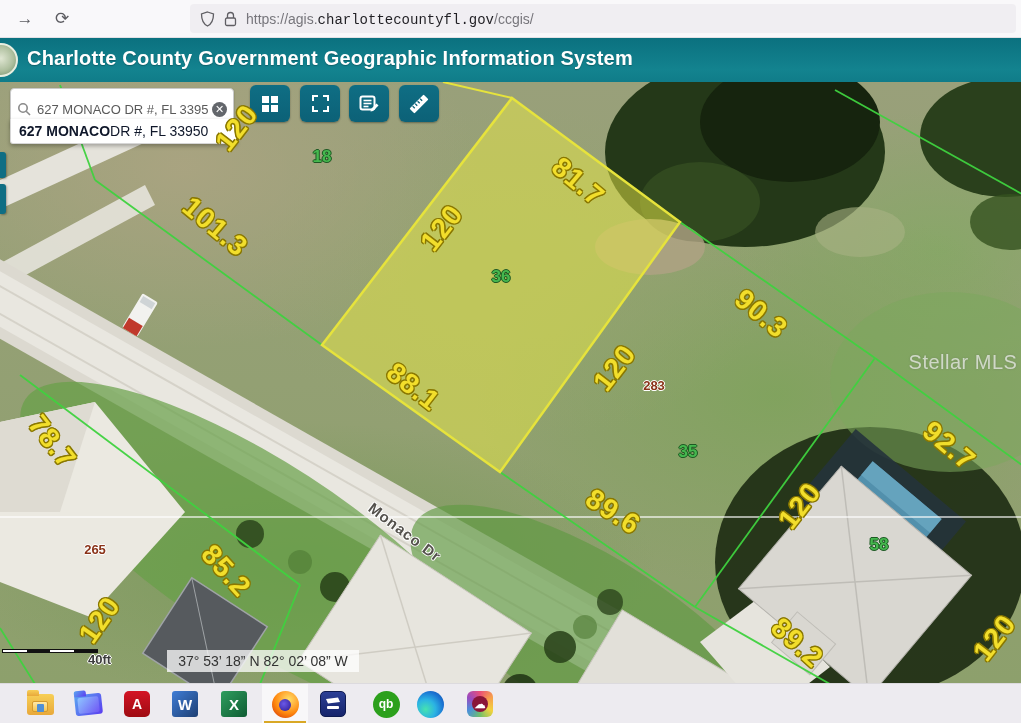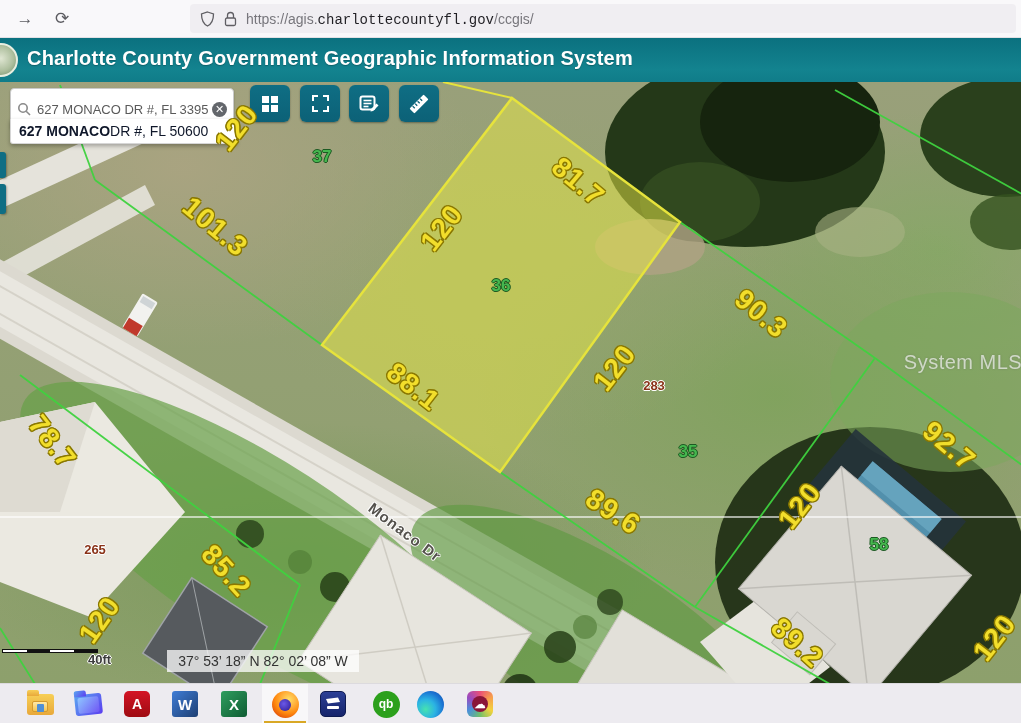--- a/index.html
+++ b/index.html
@@ -199,41 +199,41 @@
   <div class="dim" style="left:413px; top:305px; --r:38deg;">88.1</div>
   <div class="dim" style="left:949px; top:364px; --r:40deg;">92.7</div>
   <div class="dim" style="left:52px; top:360px; --r:52deg;">78.7</div>
   <div class="dim" style="left:613px; top:430px; --r:33deg;">89.6</div>
   <div class="dim" style="left:226px; top:489px; --r:48deg;">85.2</div>
   <div class="dim" style="left:100px; top:538px; --r:-55deg;">120</div>
   <div class="dim" style="left:800px; top:424px; --r:-52deg;">120</div>
   <div class="dim" style="left:797px; top:561px; --r:42deg;">89.2</div>
   <div class="dim" style="left:995px; top:556px; --r:-52deg;">120</div>
 
-  <div class="pnum" style="left:322px; top:75px;">37</div>
-  <div class="pnum" style="left:501px; top:204px;">36</div>
+  <div class="pnum" style="left:322px; top:75px;">18</div>
+  <div class="pnum" style="left:501px; top:195px;">36</div>
   <div class="pnum" style="left:688px; top:330px;margin-top:40px;">35</div>
   <div class="pnum" style="left:879px; top:463px;">58</div>
   <div class="pcode" style="left:654px; top:303px;">283</div>
   <div class="pcode" style="left:95px; top:467px;">265</div>
 
   <div id="street">Monaco Dr</div>
-  <div id="watermark">System MLS</div>
+  <div id="watermark">Stellar MLS</div>
 
   <div id="searchbox">
     <svg width="14" height="14" viewBox="0 0 14 14" style="margin-right:6px; flex:0 0 14px;">
       <circle cx="6" cy="6" r="4.2" fill="none" stroke="#8a8a8a" stroke-width="1.6"></circle>
       <line x1="9.2" y1="9.2" x2="13" y2="13" stroke="#8a8a8a" stroke-width="1.6"></line>
     </svg>
     <input value="627 MONACO DR #, FL 3395" style="">
     <div id="clearbtn">✕</div>
   </div>
   <div id="suggest">
     <b>627 MONACO</b>
-      <span> DR #, FL 50600</span>
+      <span> DR #, FL 33950</span>
   </div>
 
   <div class="tbtn" style="left:250px;">
     <div class="grid4">
         <i></i>
         <i></i>
         <i></i>
         <i></i>
       </div>
   </div>

